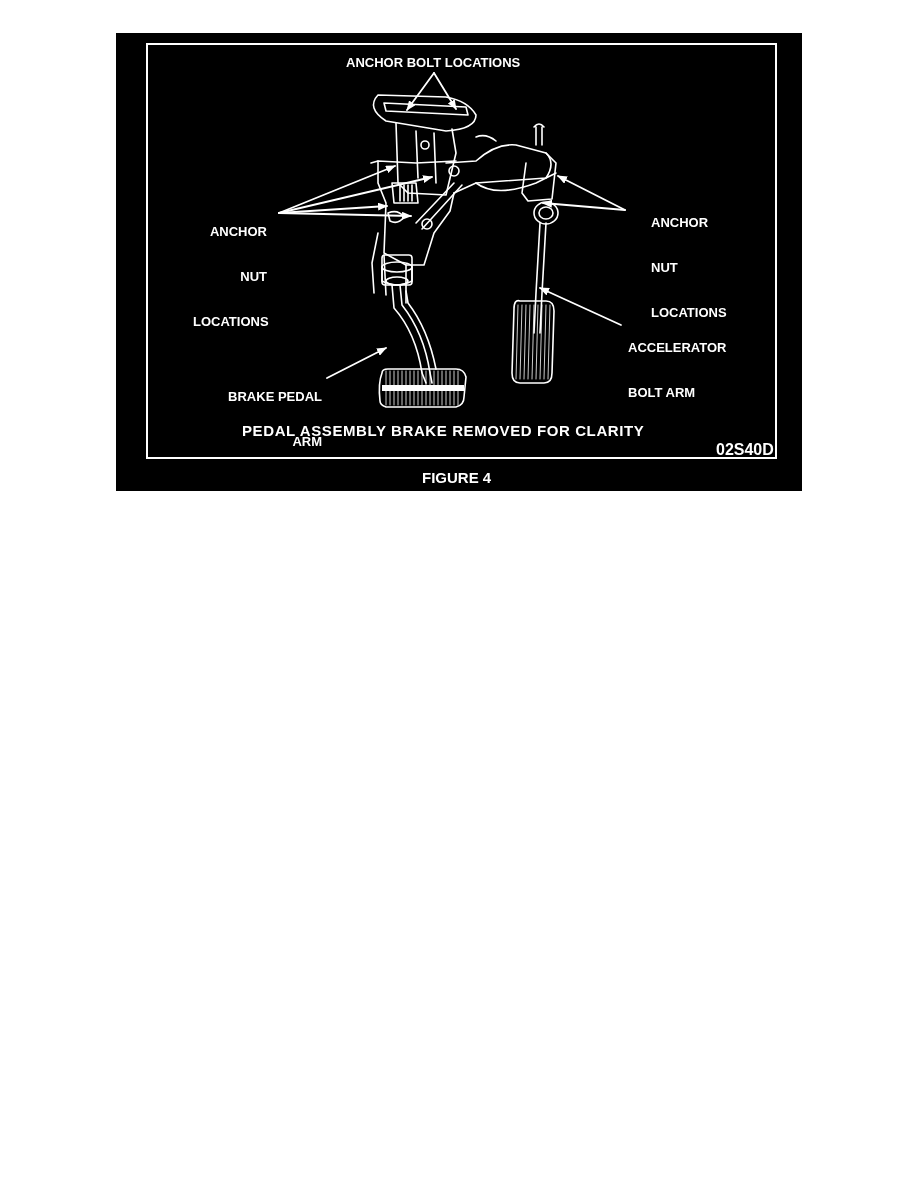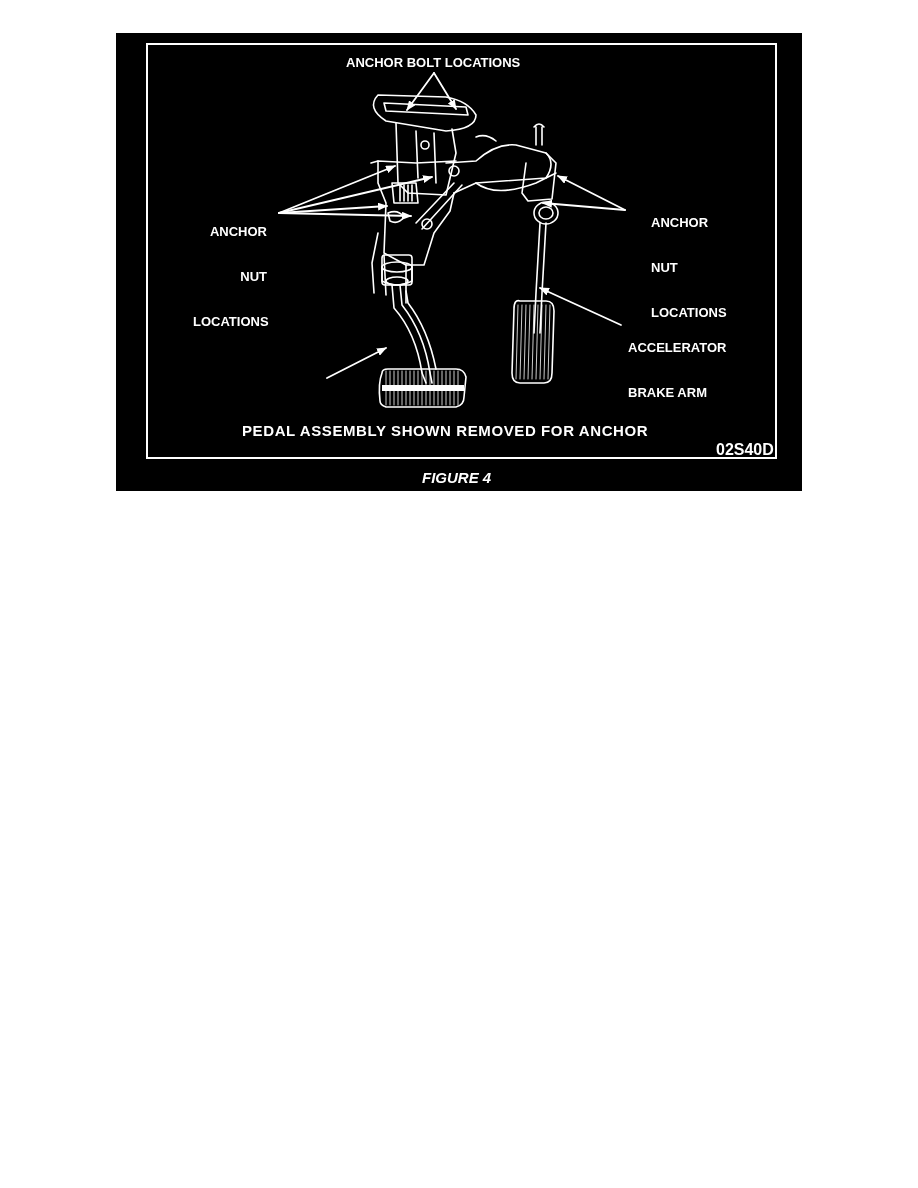--- a/index.html
+++ b/index.html
@@ -12,21 +12,21 @@
     position:absolute; left:30px; top:10px; width:631px; height:416px;
     border:2px solid #ffffff; box-sizing:border-box;
   }
   .lbl {
     position:absolute; color:#ffffff;
     font-family:"Liberation Sans", sans-serif; font-weight:bold;
     font-size:13px; line-height:15px; white-space:pre;
   }
   .right { text-align:right; }
   .caption { font-size:15px; letter-spacing:0.6px; }
-  .fig { font-size:15px;font-style:italic; }
+  .fig { font-size:15px; }
   svg.art { position:absolute; left:0; top:0; }
 </style>
 </head>
 <body>
 
 <div class="panel">
   <div class="inner"></div>
 
   <svg class="art" width="686" height="458" viewBox="0 0 686 458" fill="none" stroke="#ffffff" stroke-width="1.6" stroke-linejoin="round" stroke-linecap="round">
     <defs>
@@ -111,22 +111,26 @@
     <div>NUT</div>
     <div>LOCATIONS</div>
   </div>
 
   <div class="lbl" style="left:535px; top:152px;">
     <div>ANCHOR</div>
     <div>NUT</div>
     <div>LOCATIONS</div>
   </div>
 
+  <div class="lbl right" style="left:98px; top:326px; width:108px;">
+    <div>BRAKE PEDAL</div>
+    <div>ARM</div>
+  </div>
 
   <div class="lbl" style="left:512px; top:277px;">
     <div>ACCELERATOR</div>
-    <div>BRAKE ARM</div>
+    <div>BOLT ARM</div>
   </div>
 
-  <div class="lbl caption" style="left:126px; top:390px;">PEDAL ASSEMBLY SHOWN REMOVED FOR ANCHOR</div>
+  <div class="lbl caption" style="left:126px; top:390px;">PEDAL ASSEMBLY BRAKE REMOVED FOR CLARITY</div>
   <div class="lbl" style="left:600px; top:409px; font-size:16px;">02S40D</div>
   <div class="lbl fig" style="left:306px; top:437px;">FIGURE 4</div>
 </div>
 
 </body></html>

